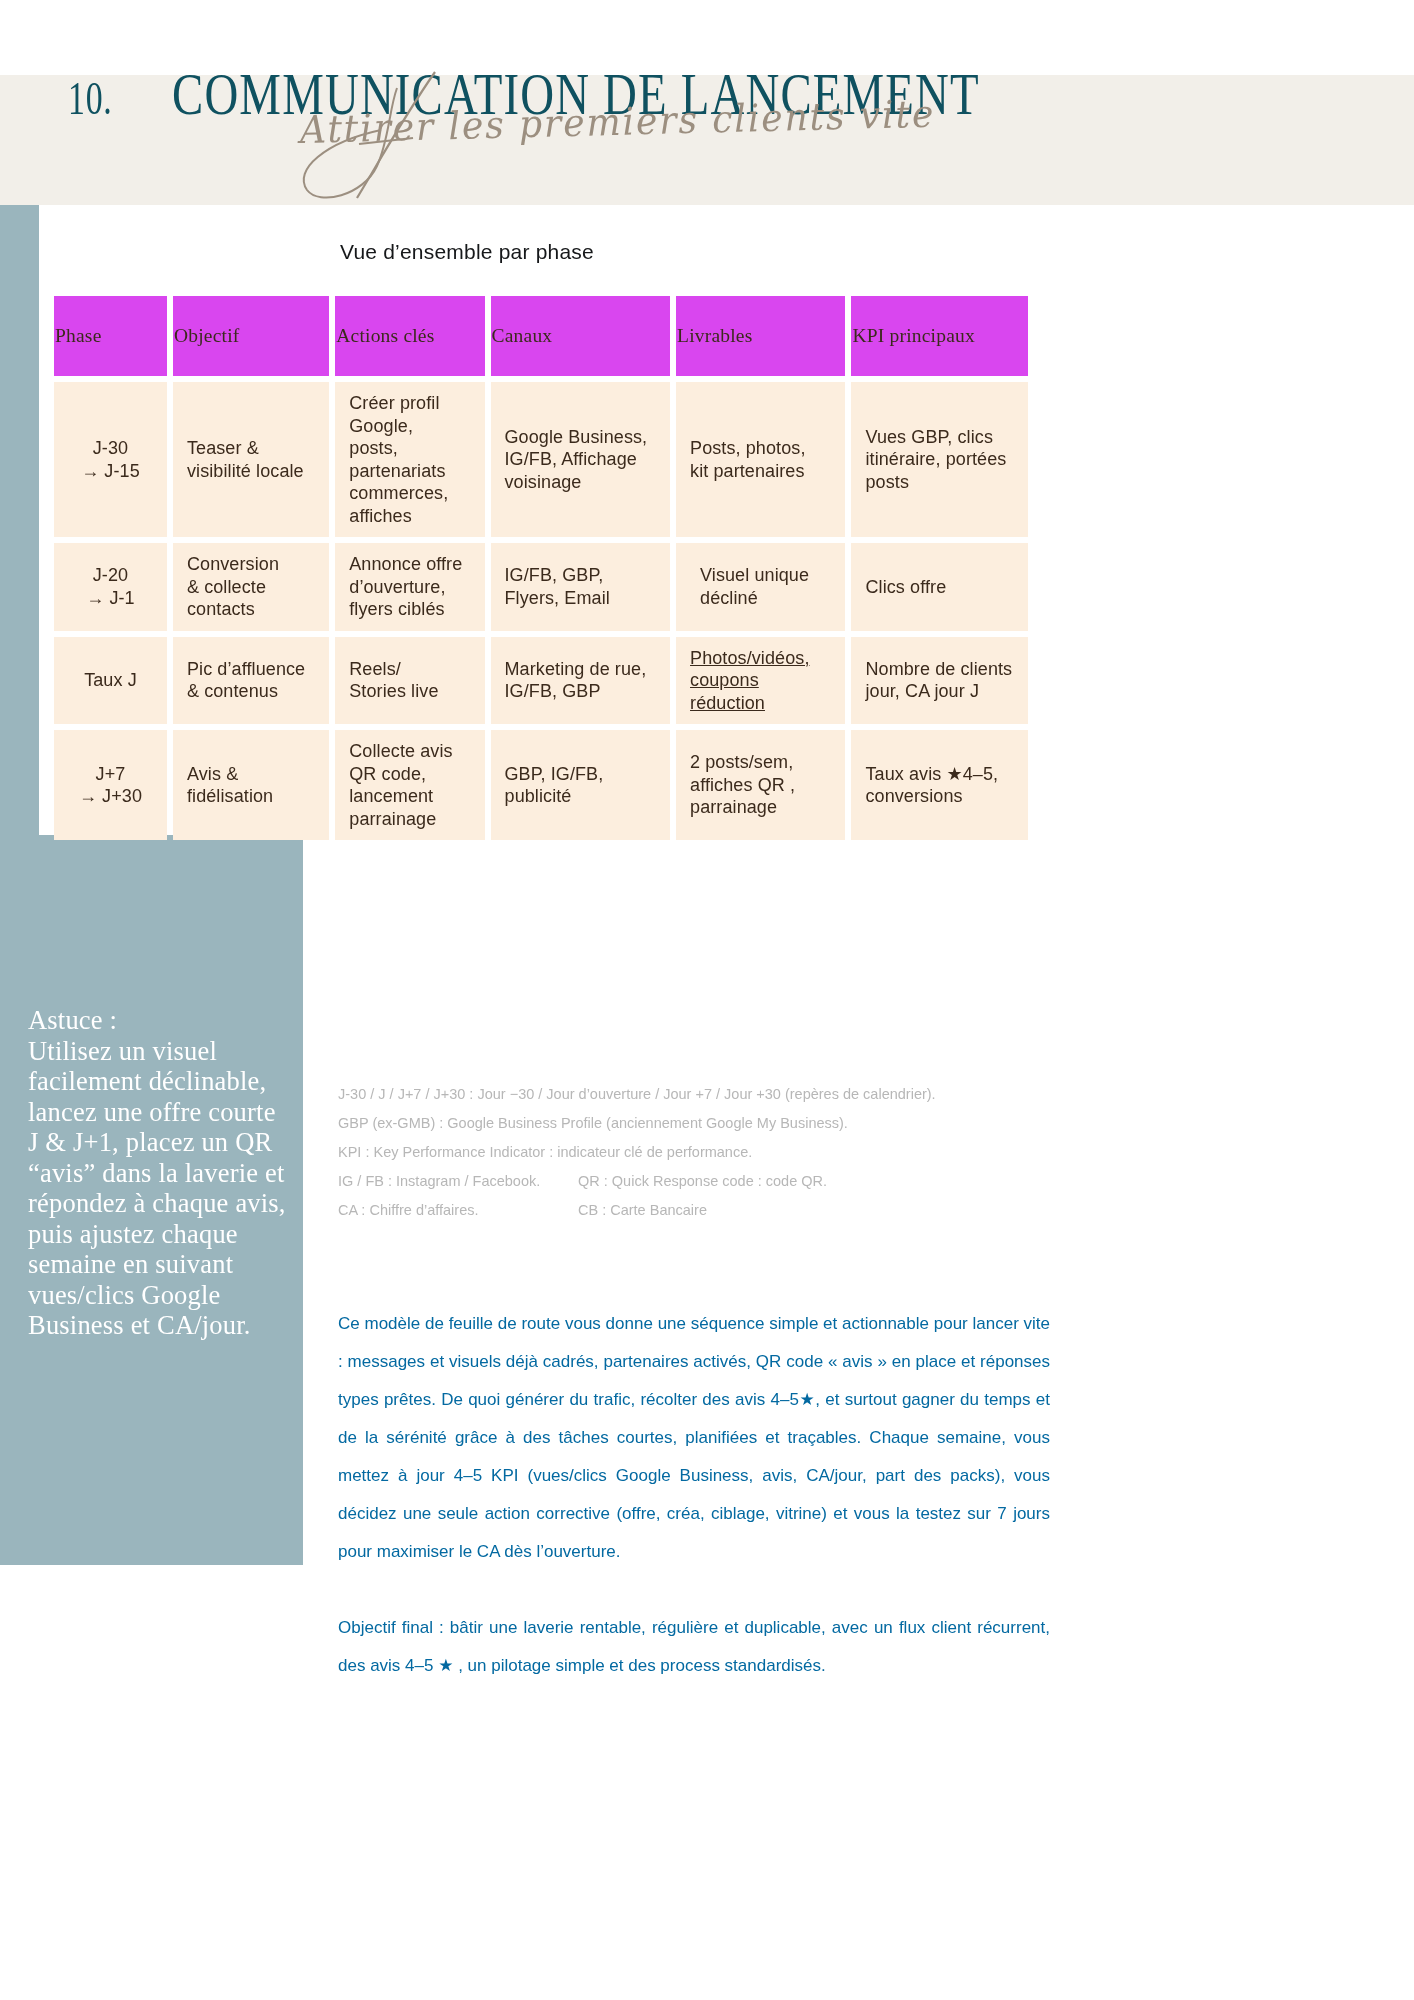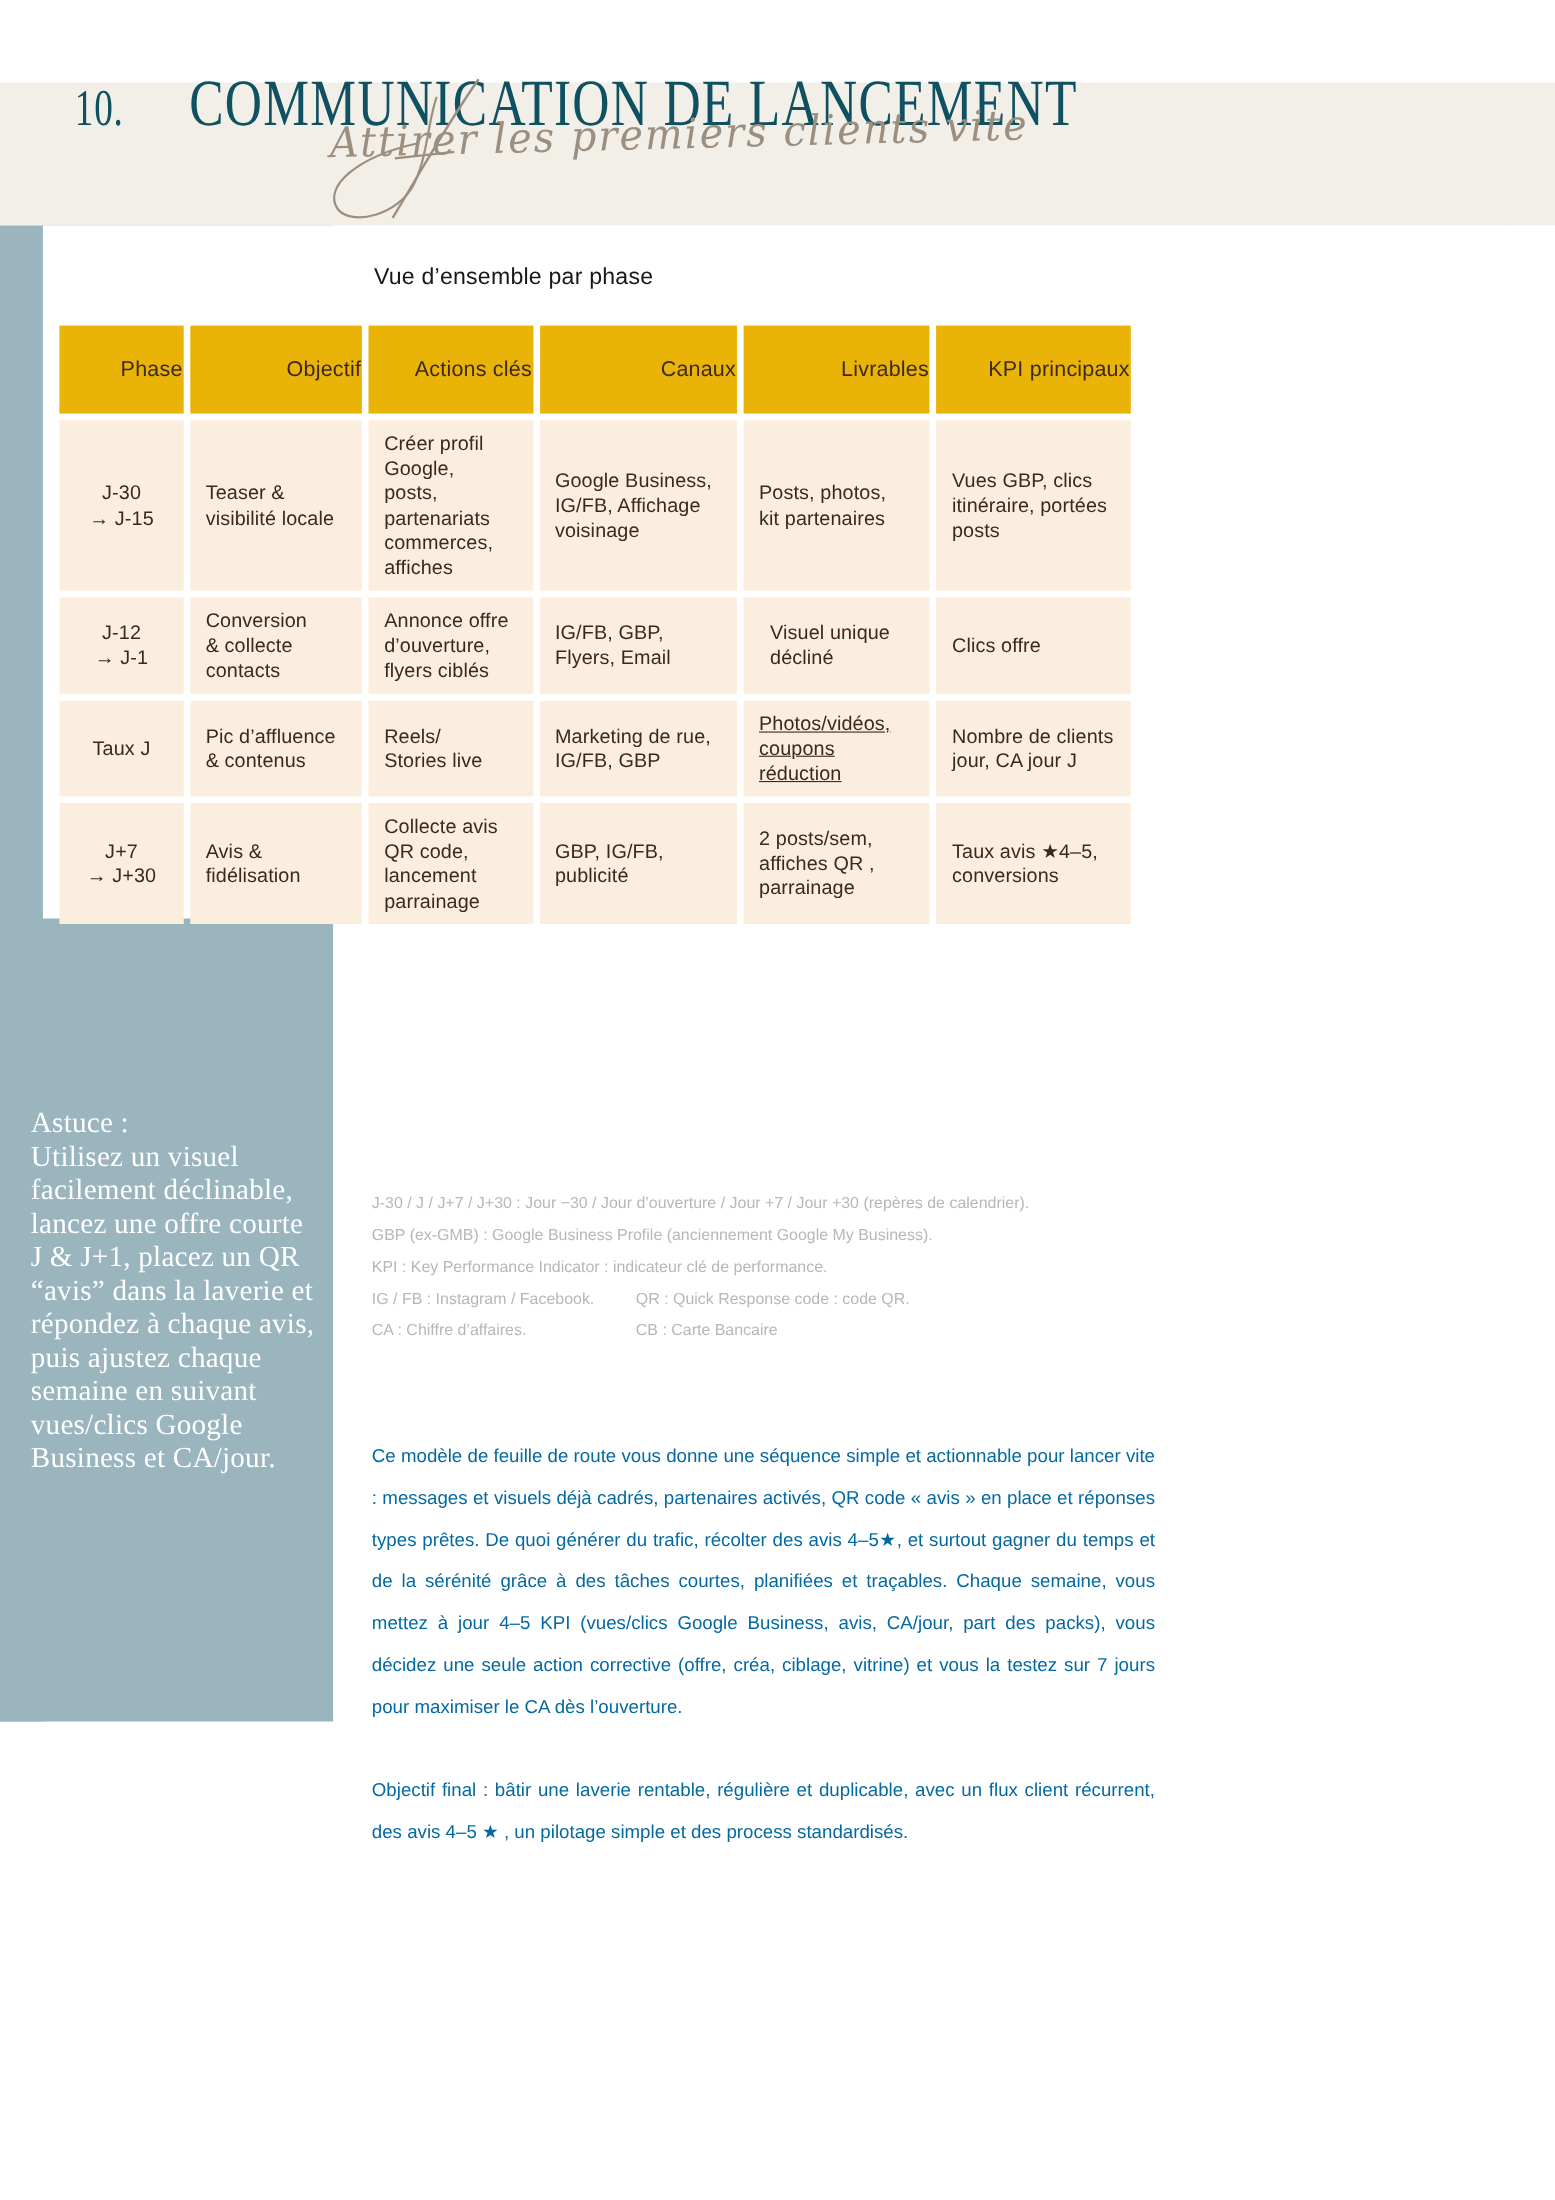--- a/index.html
+++ b/index.html
@@ -125,28 +125,29 @@
   
   .tbl {
     position: absolute;
     left: 48px; top: 290px;
     width: 986px;
     border-collapse: separate;
     border-spacing: 6px;
     table-layout: fixed;
   }
   .tbl th {
-    background: #eab308;
+    background: #d946ef;
     color: #3b2a1c;
     font-weight: normal;
     font-size: 19.5px;
     height: 78px;
-    text-align: right;
+    text-align: left;
     vertical-align: middle;
     letter-spacing: 0.2px;
+    font-family: Liberation Serif, serif;
   }
   .tbl td {
     background: #fceede;
     color: #3b2a1c;
     font-size: 18px;
     line-height: 22.5px;
     vertical-align: middle;
     padding: 10px 14px;
     letter-spacing: 0.1px;
   }
@@ -249,21 +250,21 @@
       <td style="white-space: pre-line;">Google Business,
 IG/FB, Affichage
 voisinage</td>
       <td style="white-space: pre-line;">Posts, photos,
 kit partenaires</td>
       <td style="white-space: pre-line;">Vues GBP, clics
 itinéraire, portées
 posts</td>
     </tr>
     <tr>
-      <td class="c-phase" style="white-space: pre-line;">J-12
+      <td class="c-phase" style="white-space: pre-line;">J-20
 → J-1</td>
       <td style="white-space: pre-line;">Conversion
 &amp; collecte
 contacts</td>
       <td style="white-space: pre-line;">Annonce offre
 d’ouverture,
 flyers ciblés</td>
       <td style="white-space: pre-line;">IG/FB, GBP,
 Flyers, Email</td>
       <td style="white-space: pre-line; padding-left: 24px;">Visuel unique

